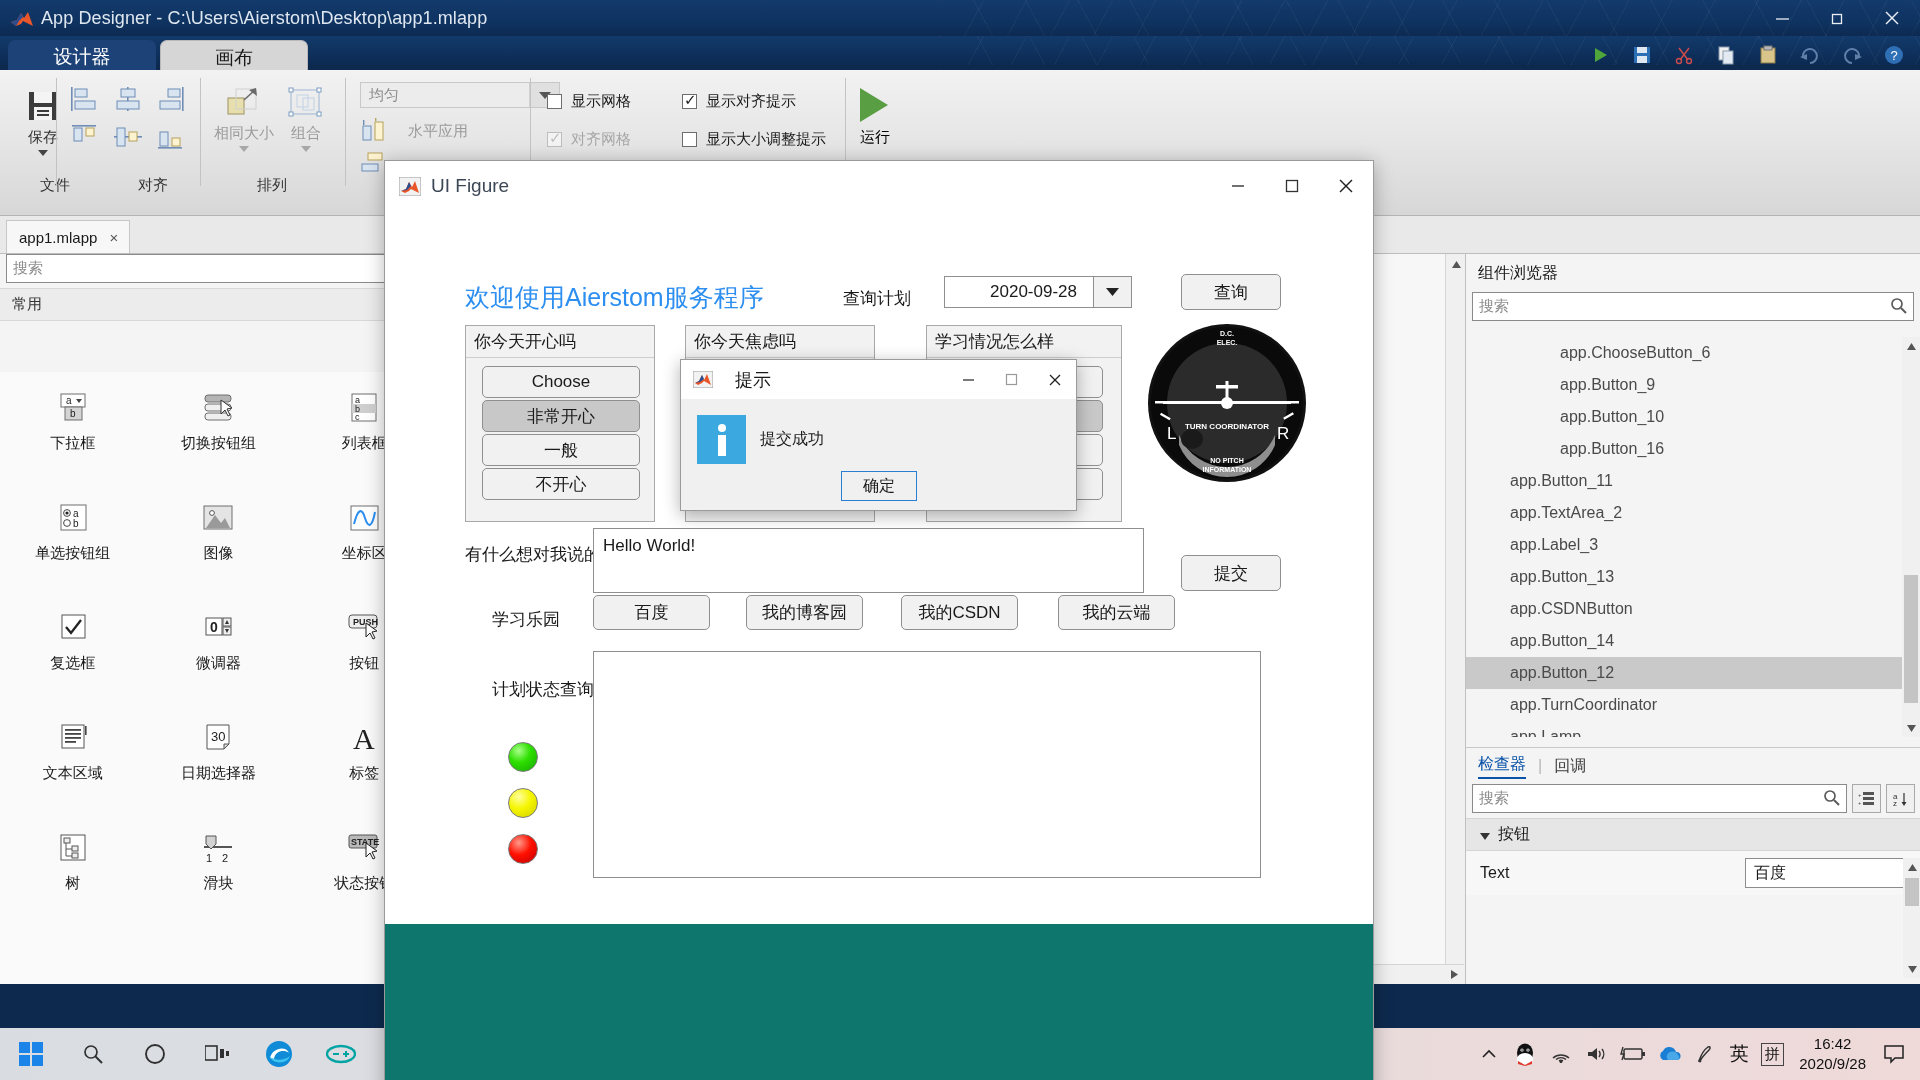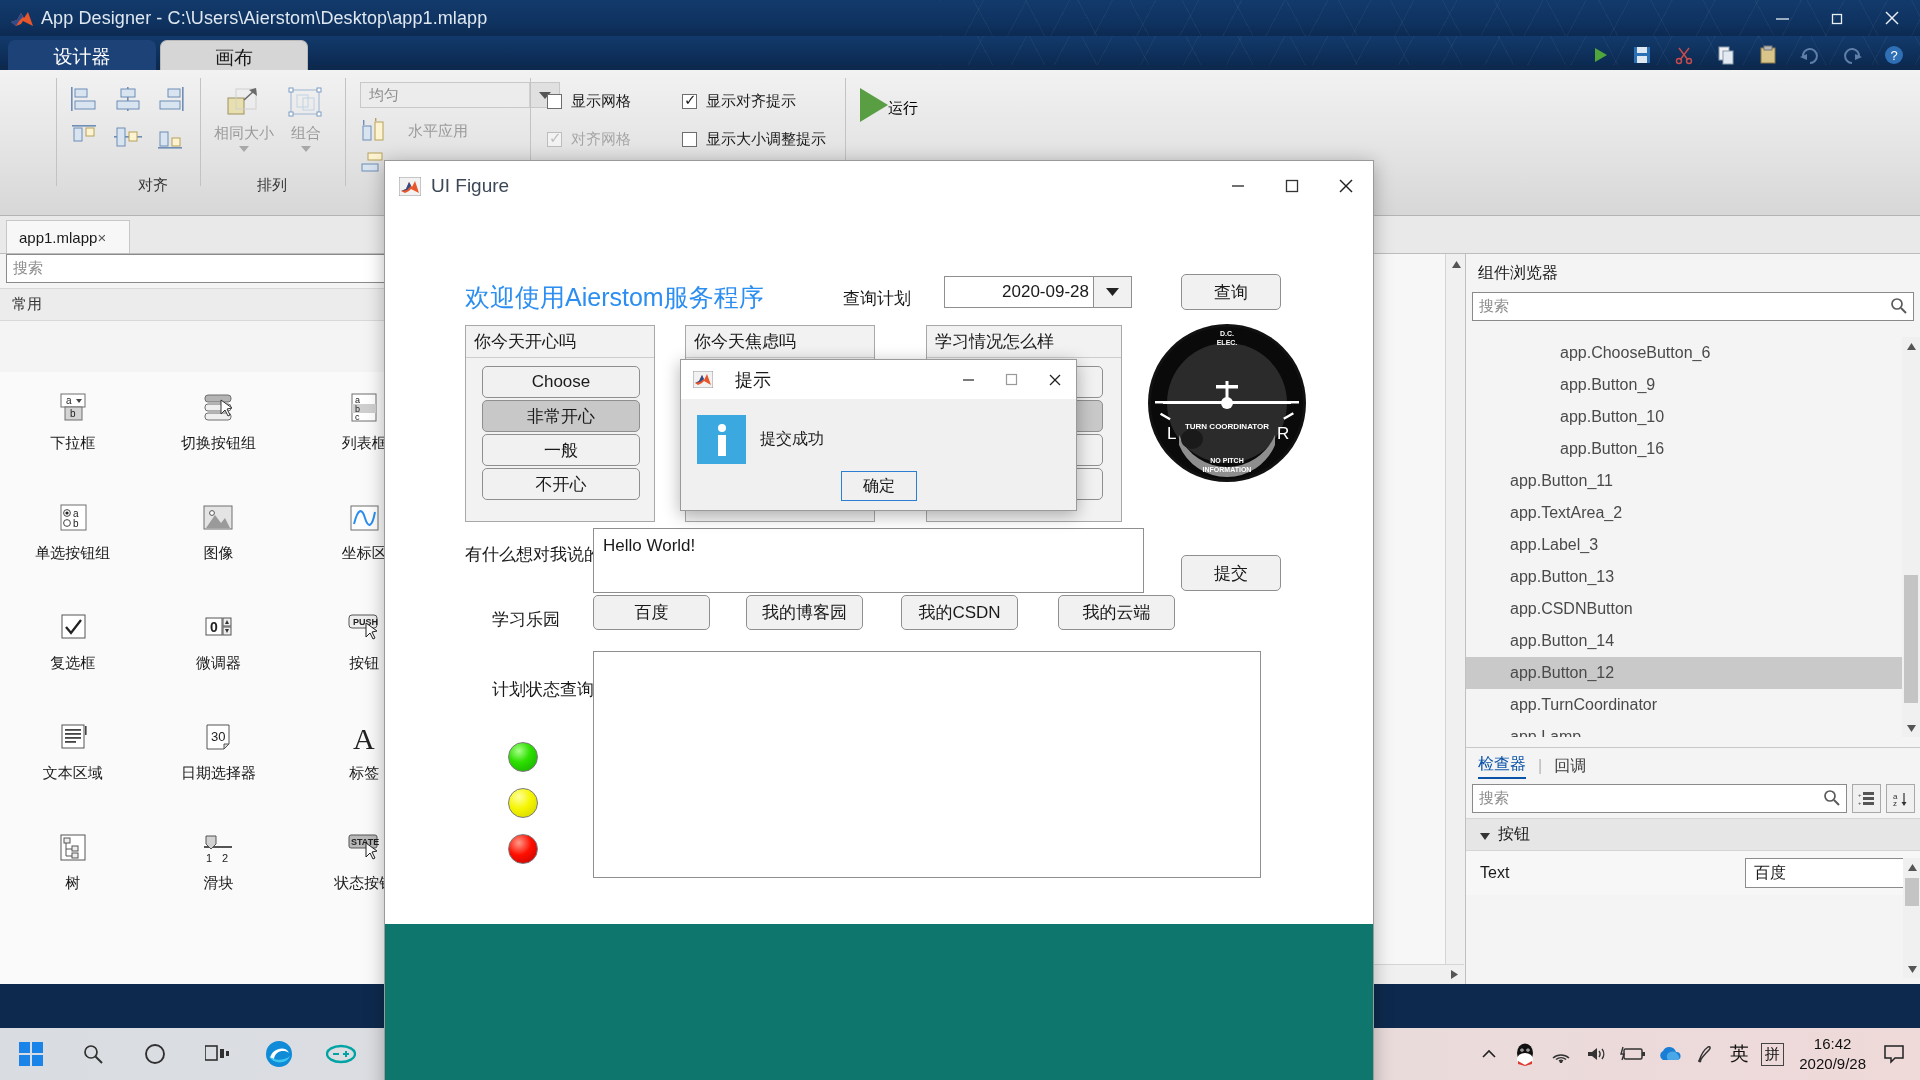--- a/index.html
+++ b/index.html
@@ -78,30 +78,30 @@
   }
   .combo .cbtn { margin-left:auto; width:30px; height:24px; background:#e0e0e0; border-left:1px solid #d0d0d0;
      display:flex;align-items:center;justify-content:center;}
   .chk-row { position:absolute; display:flex; align-items:center; gap:9px; font-size:15px; }
   .cbx { width:15px;height:15px;border:1px solid #6d6d6d; background:#fff; position:relative; flex:none;}
   .cbx.dis { border-color:#bdbdbd; background:#f3f3f3;}
   .cbx.on:after{ content:"✓"; position:absolute; left:1px; top:-4px; font-size:15px; color:#1a1a1a;}
   .cbx.on.dis:after{ color:#bdbdbd;}
   .chk-row .t { color:#1a1a1a; }
   .chk-row .t.dim { color:#a6a6a6; }
-  .run-btn { position:absolute; display:flex; flex-direction:row; align-items:center; }
+  .run-btn { position:absolute; display:flex; flex-direction:column; }
   .tri-play { width:0;height:0;border-top:17px solid transparent;border-bottom:17px solid transparent;border-left:28px solid #5a9e43;}
   
   #doctabs {
     position:absolute; left:0; top:216px; width:1920px; height:38px;
     background:#e9e9e9; border-bottom:1px solid #bdbdbd;
   }
   #doctab1 {
     position:absolute; left:6px; top:4px; height:33px; min-width:124px; background:#f7f7f7;
-    border:1px solid #c7c7c7; border-bottom:none; display:flex; align-items:center; padding:0 8px 0 12px; gap:0;
+    border:1px solid #c7c7c7; border-bottom:none; display:flex; align-items:center; padding:0 8px 0 12px; gap:12px;
     font-size:15px; color:#1a1a1a;
   }
   #doctab1 .x { color:#555; font-size:15px; }
   
   #leftpanel {
     position:absolute; left:0; top:254px; width:455px; height:730px;
     background:#f4f4f4; border-right:1px solid #c0c0c0;
   }
   .panel-title { height:38px; display:flex; align-items:center; padding-left:12px; font-size:16px; color:#1a1a1a;
      background:#f4f4f4; }
@@ -139,21 +139,21 @@
   }
   #uifig-title { height:50px; background:#fff; display:flex; align-items:center; padding-left:14px; }
   #uifig-title .ttl { font-size:19px; color:#3d4856; margin-left:10px; font-family:"Liberation Sans",sans-serif;}
   #uifig-title .wb { margin-left:auto; display:flex; }
   #uifig-title .wb div{width:54px;height:50px;display:flex;align-items:center;justify-content:center;}
   #uifig-body { position:absolute; left:0; top:50px; width:988px; height:713px; background:#fff; }
   .fig-h1 { position:absolute; left:80px; top:70px; font-size:25px; color:#2b8ef0; font-family:"Liberation Sans",sans-serif;}
   .fig-lbl { position:absolute; font-size:17px; color:#1a1a1a; }
   .dpick { position:absolute; display:flex; height:32px; }
   .dpick .fld { width:150px; border:1px solid #8f8f8f; background:#fff; display:flex;align-items:center;justify-content:flex-end;
-     padding-right:4px; font-size:17px;color:#1a1a1a;}
+     padding-right:16px; font-size:17px;color:#1a1a1a;}
   .dpick .btn { width:38px; border:1px solid #8f8f8f; border-left:none; background:#f1f1f1; display:flex;align-items:center;justify-content:center;}
   .mbtn {
     background:#f1f1f1; border:1px solid #8f8f8f; border-radius:5px; display:flex;align-items:center;justify-content:center;
     font-size:17px;color:#1a1a1a; position:absolute;
   }
   .mbtn.sel { background:#c8c8c8; }
   .panelbox { position:absolute; border:1px solid #a8a8a8; background:#f2f2f2; }
   .panelbox .ph { height:32px; border-bottom:1px solid #cdcdcd; display:flex;align-items:center;padding-left:8px;font-size:17px;color:#1a1a1a;background:#f2f2f2;}
   .tarea { position:absolute; border:1px solid #8f8f8f; background:#fff; font-size:17px; color:#1a1a1a; padding:7px 9px; }
   .lampc { position:absolute; width:30px; height:30px; border-radius:50%; }
@@ -299,20 +299,34 @@
   <div class="rt">
     <svg width="22" height="22">
         <circle cx="11" cy="11" r="9" fill="#2f6fb5"></circle>
         <text x="11" y="16" font-size="13" fill="#fff" text-anchor="middle" font-family="Liberation Sans">?</text>
       </svg>
   </div>
 </div>
 
 <div id="ribbon">
 
+  <div class="rgroup" style="left:0;width:110px">
+    <div class="icon-btn" style="left:23px;top:16px">
+      <svg width="40" height="40" viewBox="0 0 40 40">
+        <rect x="6" y="6" width="28" height="28" fill="#3c3c3c"></rect>
+        <rect x="11" y="6" width="18" height="11" fill="#f4f4f4"></rect>
+        <rect x="11" y="21" width="18" height="13" fill="#f4f4f4"></rect>
+        <rect x="14" y="24" width="12" height="2" fill="#3c3c3c"></rect>
+        <rect x="14" y="28" width="12" height="2" fill="#3c3c3c"></rect>
+      </svg>
+      <span class="cap">保存</span>
+      <div class="caret"></div>
+    </div>
+    <div class="glabel">文件</div>
+  </div>
   <div class="rsep" style="left:56px"></div>
 
   <div class="rgroup" style="left:58px;width:190px">
     <div class="icon-btn" style="left:10px;top:14px">
       <svg width="34" height="30">
           <rect x="3" y="3" width="1.6" height="24" fill="#6f8db5"></rect>
           <rect x="7" y="5" width="12" height="8" fill="#d8e4f0" stroke="#6f8db5"></rect>
           <rect x="7" y="17" width="20" height="8" fill="#d8e4f0" stroke="#6f8db5"></rect>
         </svg>
     </div>

